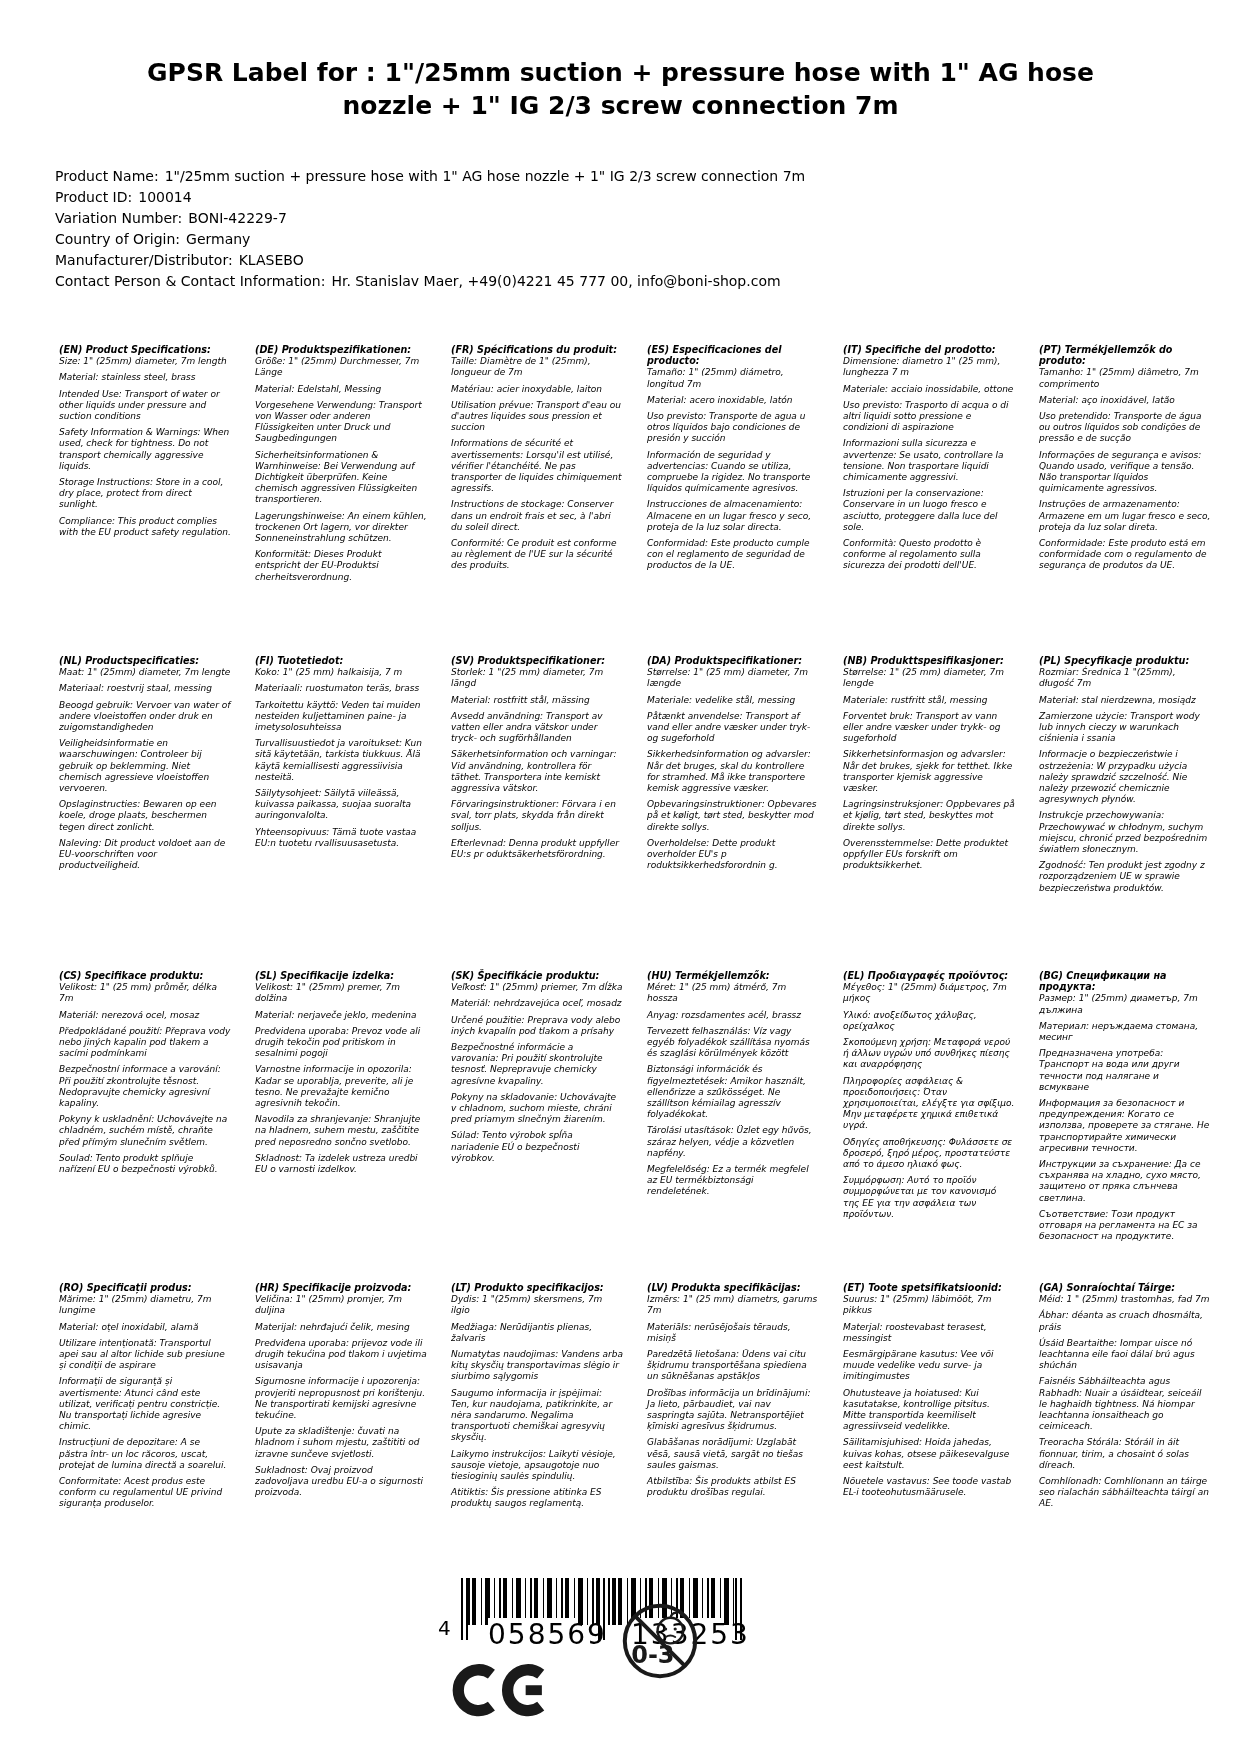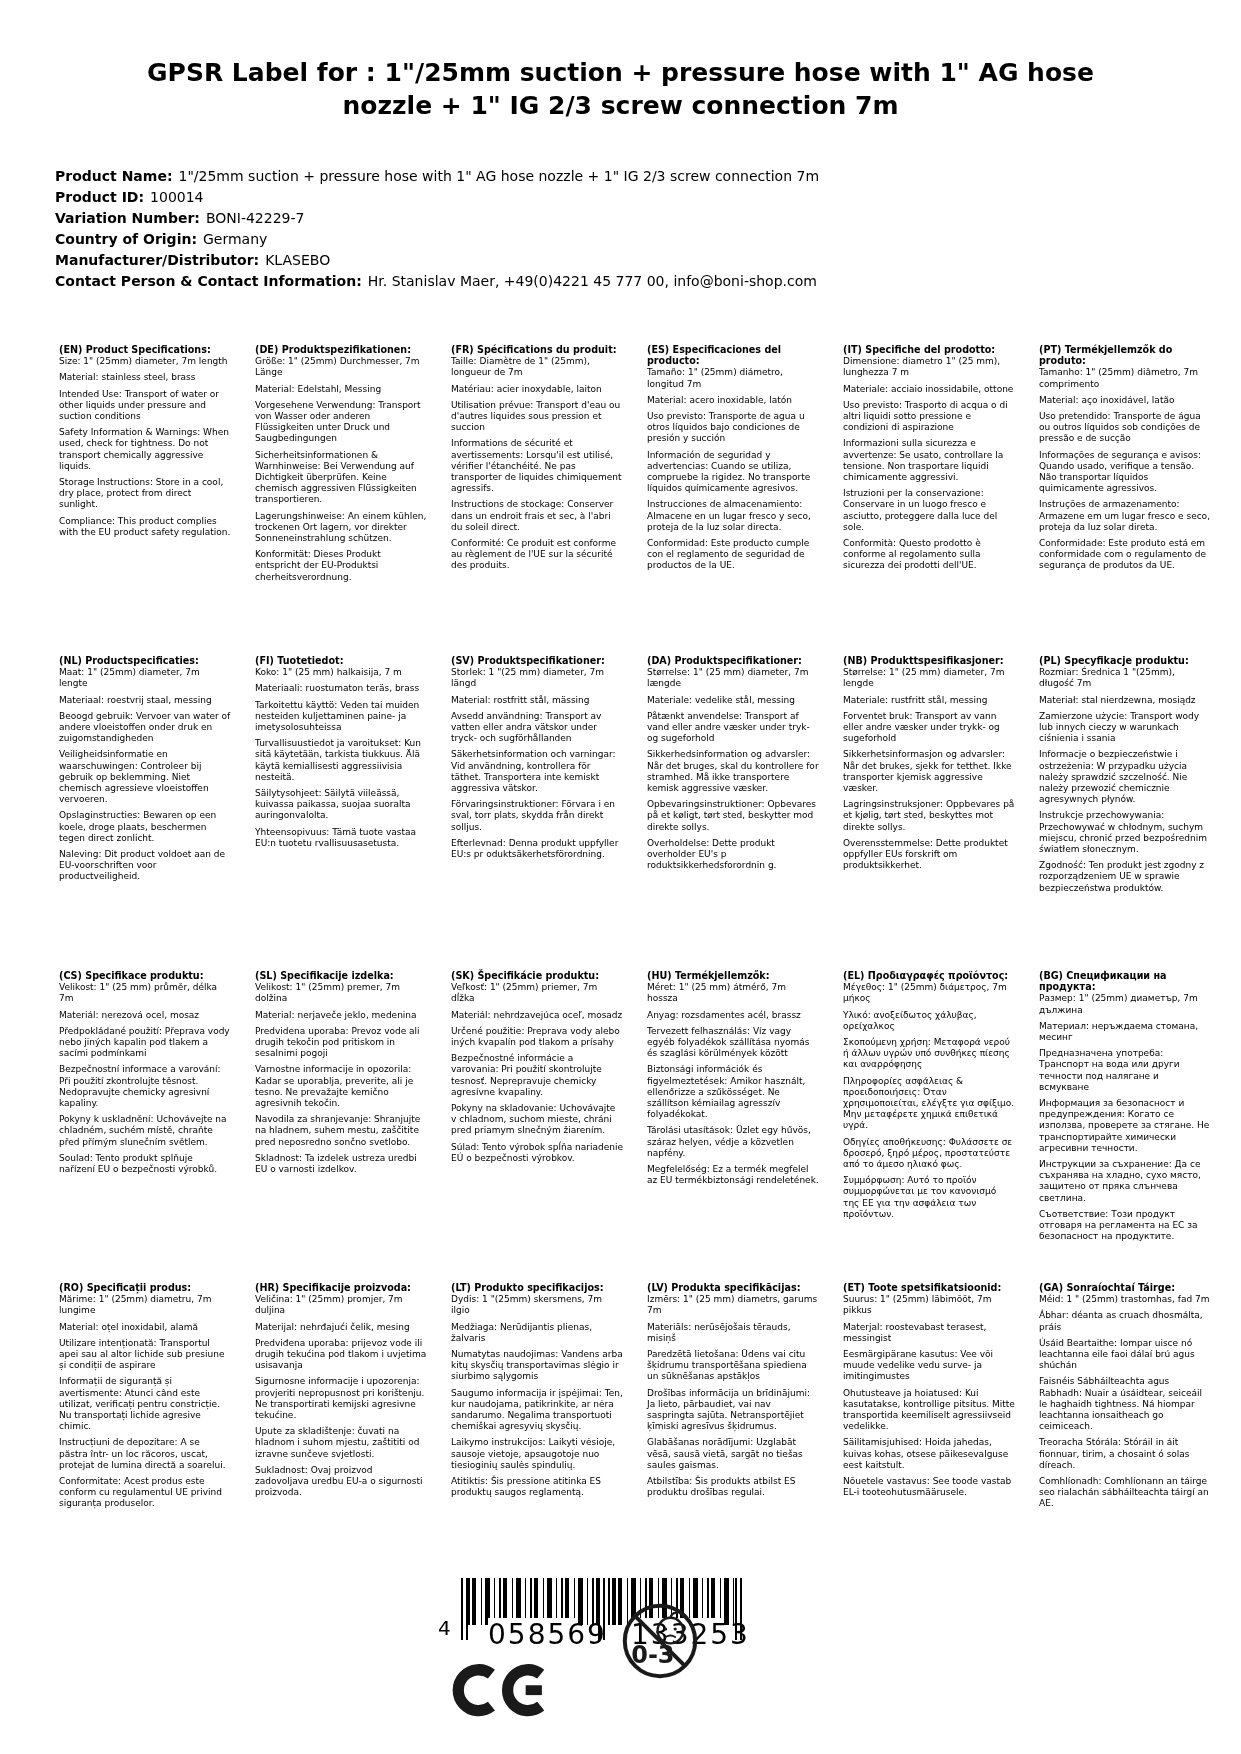--- a/index.html
+++ b/index.html
@@ -3,27 +3,27 @@
 <meta charset="utf-8">
 <style>
   html,body{margin:0;padding:0;background:#fff;}
   .page{position:relative;width:1241px;height:1754px;background:#fff;color:#000;
         font-family:"DejaVu Sans","Liberation Sans",sans-serif;overflow:hidden;}
 
   .title{position:absolute;top:56px;left:50%;transform:translateX(-50%);width:950px;
          text-align:center;font-size:25px;font-weight:bold;line-height:1.33;}
 
   .product-info{position:absolute;top:166px;left:55px;font-size:14px;line-height:21px;width:1130px;}
-  .pi-label{font-weight:bold;}
+  .pi-label{font-weight:normal;}
   .pi-value{margin-left:6px;}
 
   .spec-grid{position:absolute;top:344px;left:59px;width:1155px;display:grid;
              grid-template-columns:repeat(6,172px);column-gap:24px;
              grid-template-rows:311px 315px 312px auto;}
-  .spec-cell{font-size:9px;line-height:11.2px;}
+  .spec-cell{font-size:9px;line-height:11.2px;font-style:italic;}
   .spec-heading{font-weight:bold;font-size:9.6px;margin:0 0 1px 0;}
   .spec-cell p{margin:0 0 5px 0;}
 
   
   .barcode{position:absolute;top:1578px;left:438px;width:325px;height:90px;}
   .bc-first-digit{position:absolute;left:0;top:38px;font-size:20px;}
   .bc-guard{position:absolute;top:0;width:7px;height:62px;
             background:linear-gradient(90deg,#000 0 2px,#fff 2px 5px,#000 5px 7px);}
   .bc-g-left{left:23px;}
   .bc-g-center{left:160px;}

